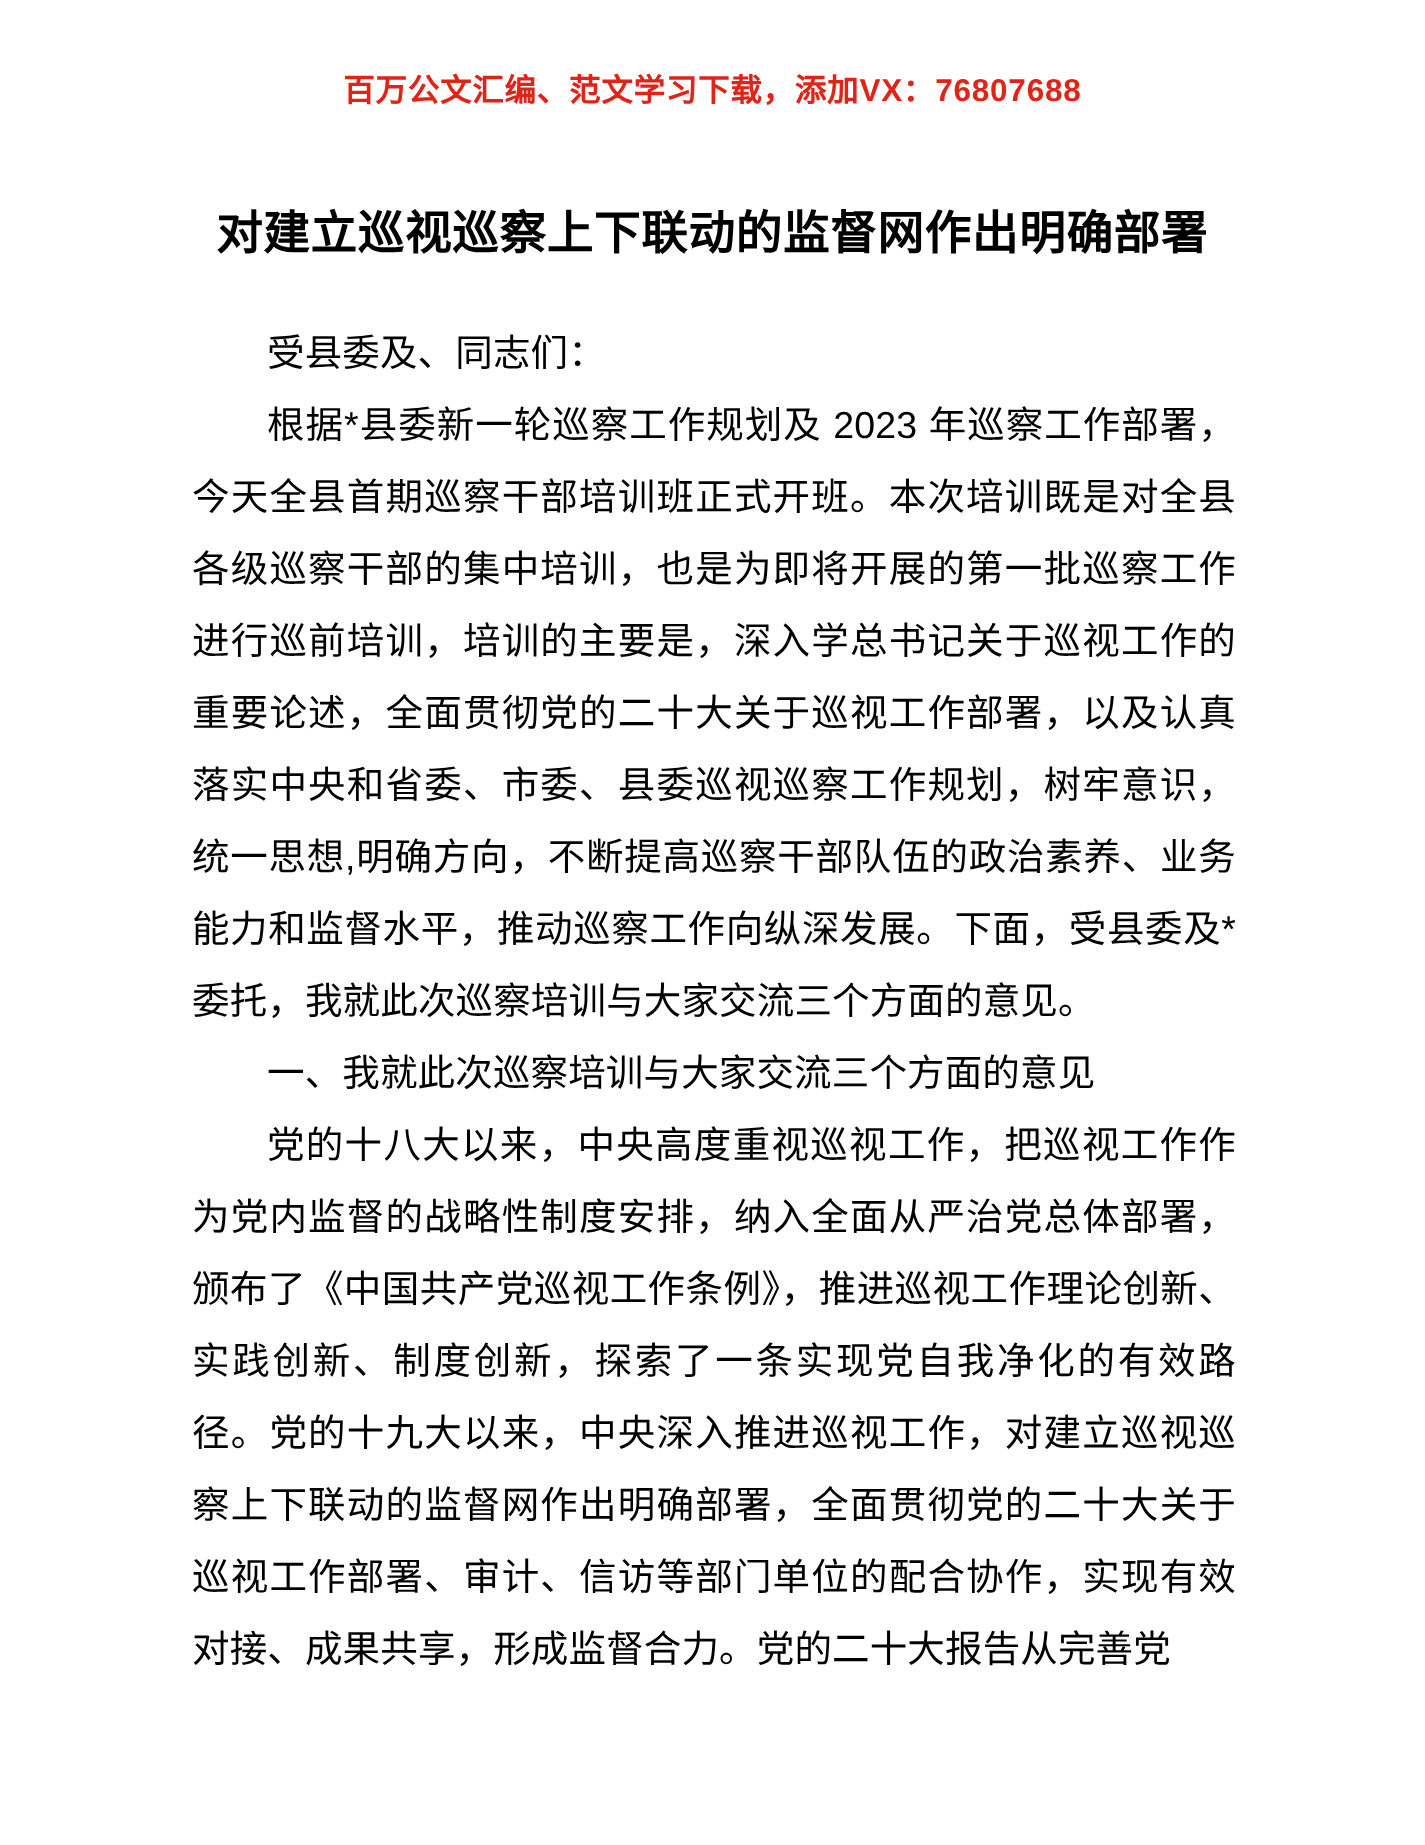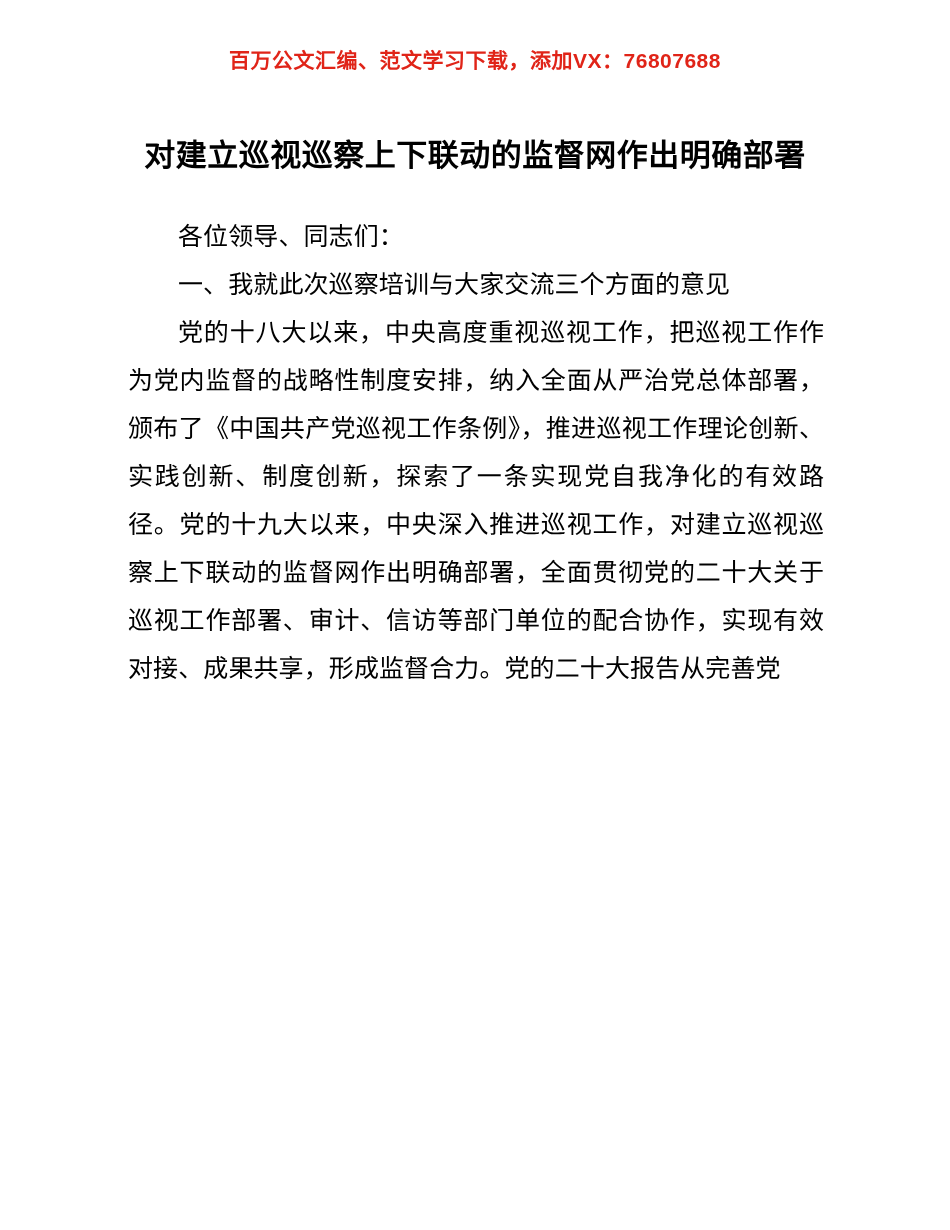--- a/index.html
+++ b/index.html
@@ -87,22 +87,23 @@
 <body>
 
 <div class="page">
 
   <div class="promo-banner">百万公文汇编、范文学习下载，添加VX：76807688</div>
 
   <h1 class="doc-title">对建立巡视巡察上下联动的监督网作出明确部署</h1>
 
   <div class="doc-body">
 
-    <p class="para salutation">各位领导、同志们：</p>
+    <p class="para salutation">受县委及、同志们：</p>
 
+    <p class="para">根据*县委新一轮巡察工作规划及 2023 年巡察工作部署，今天全县首期巡察干部培训班正式开班。本次培训既是对全县各级巡察干部的集中培训，也是为即将开展的第一批巡察工作进行巡前培训，培训的主要是，深入学总书记关于巡视工作的重要论述，全面贯彻党的二十大关于巡视工作部署，以及认真落实中央和省委、市委、县委巡视巡察工作规划，树牢意识，统一思想,明确方向，不断提高巡察干部队伍的政治素养、业务能力和监督水平，推动巡察工作向纵深发展。下面，受县委及*委托，我就此次巡察培训与大家交流三个方面的意见。</p>
 
     <p class="para section-heading">一、我就此次巡察培训与大家交流三个方面的意见</p>
 
     <p class="para">党的十八大以来，中央高度重视巡视工作，把巡视工作作为党内监督的战略性制度安排，纳入全面从严治党总体部署，颁布了《中国共产党巡视工作条例》，推进巡视工作理论创新、实践创新、制度创新，探索了一条实现党自我净化的有效路径。党的十九大以来，中央深入推进巡视工作，对建立巡视巡察上下联动的监督网作出明确部署，全面贯彻党的二十大关于巡视工作部署、审计、信访等部门单位的配合协作，实现有效对接、成果共享，形成监督合力。党的二十大报告从完善党</p>
 
   </div>
 
 </div>
 
 </body></html>

